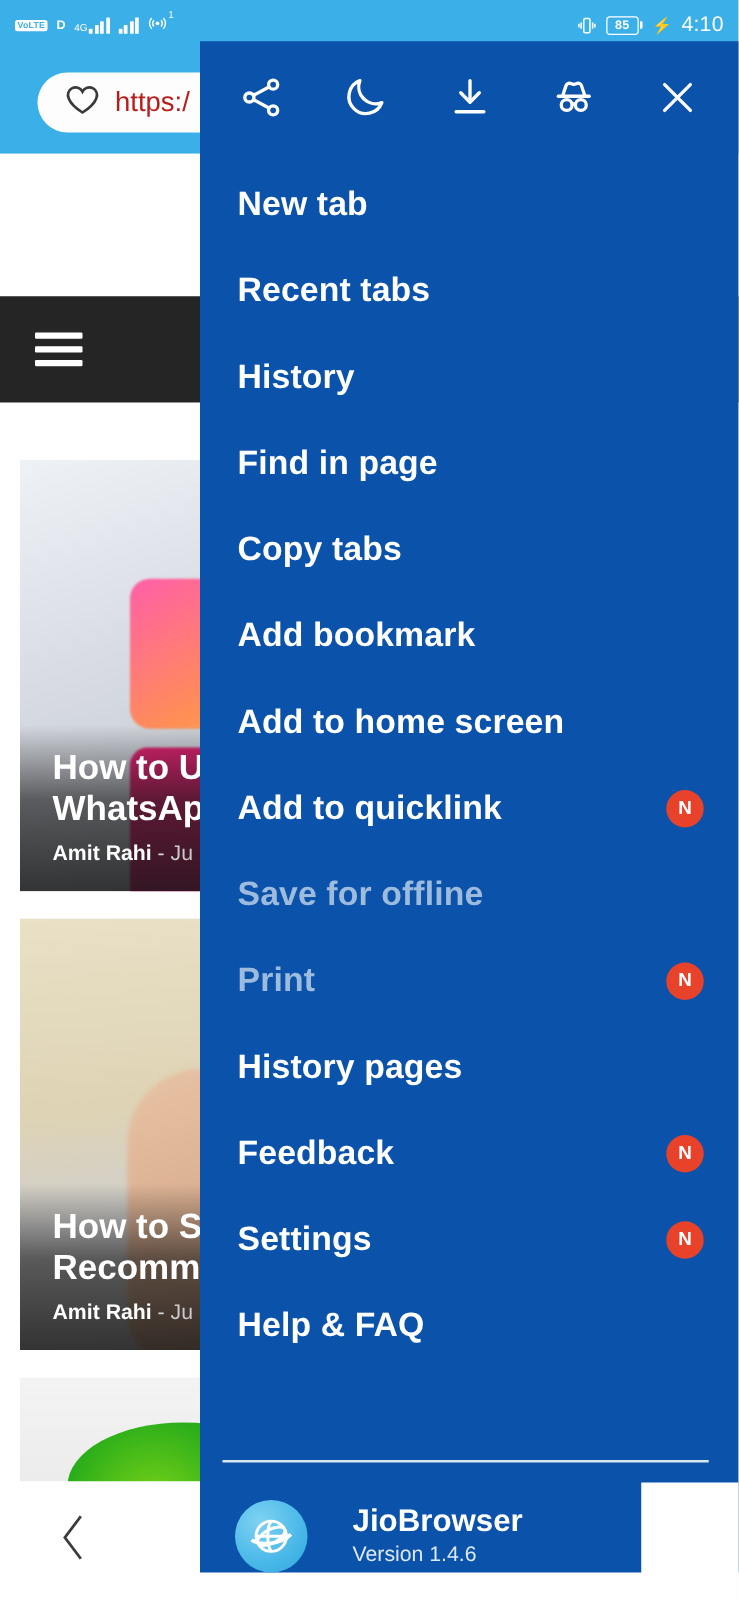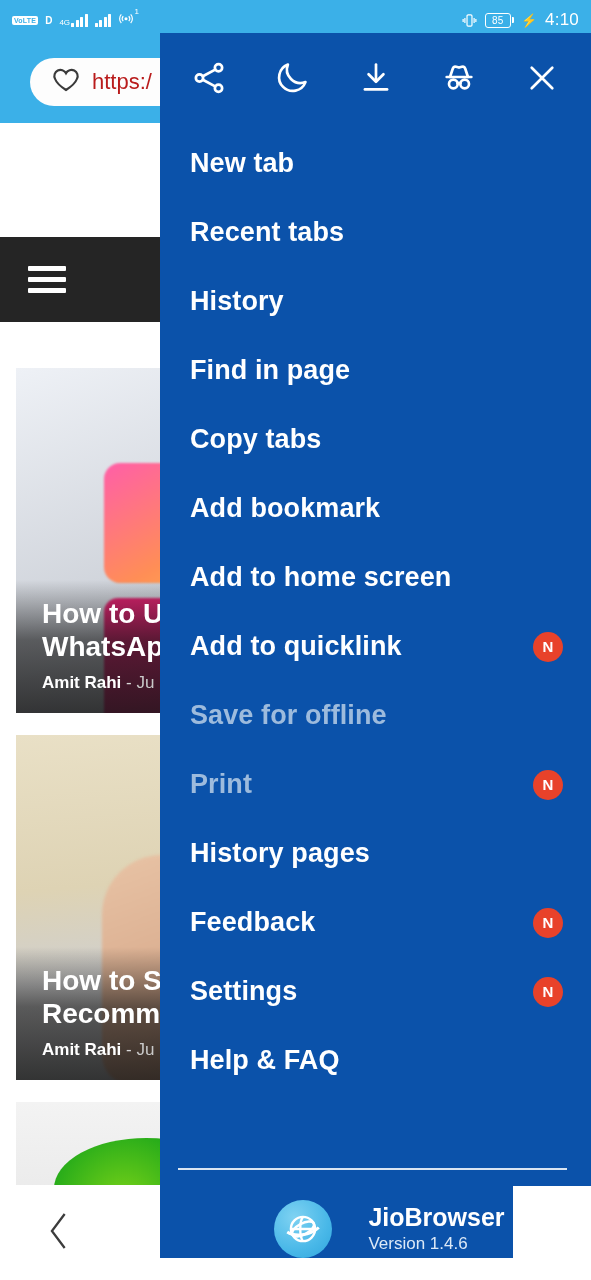--- a/index.html
+++ b/index.html
@@ -44,21 +44,21 @@
   .bars i:nth-child(3){ height: 10px; }
   .bars i:nth-child(4){ height: 13px; }
   .g4-label { font-size: 8px; font-weight: 400; margin-right: -1px; }
   .sig-group { display: flex; align-items: flex-end; gap: 2px; }
   .hotspot { position: relative; display: inline-block; }
   .hotspot sup { font-size: 8px; position: absolute; top: -3px; right: -5px; }
 
   .vib-icon, .batt-icon { display: inline-flex; align-items: center; }
   .batt-body {
     border: 1.5px solid #ffffff; border-radius: 3px;
-    padding: 0 2px; font-size: 10px; font-weight: 400;
+    padding: 0 2px; font-size: 10px; font-weight: 700;
     line-height: 13px; height: 15px; min-width: 26px;
     text-align: center;
   }
   .batt-tip { width: 2px; height: 6px; background: #ffffff; border-radius: 0 1px 1px 0; margin-left: 1px; }
   .bolt { font-size: 13px; margin-left: 1px; }
 
   
   .url-strip {
     position: absolute; top: 40px; left: 0;
     width: 591px; height: 83px;
@@ -215,21 +215,20 @@
 
   .menu-divider {
     height: 2px; background: #ffffff; opacity: .85;
     margin: 12px 24px 0 18px;
   }
   .menu-footer {
     flex: 0 0 auto;
     display: flex; align-items: center;
     padding: 30px 0 0 28px;
     gap: 36px;
-    justify-content: center;
   }
   .brand-logo {
     width: 58px; height: 58px; border-radius: 50%;
     background: radial-gradient(circle at 35% 30%, #7fd2f2 0%, #49b8e8 60%, #2fa6dd 100%);
     display: flex; align-items: center; justify-content: center;
     flex: 0 0 58px;
   }
   .brand-name { color: #ffffff; font-size: 25px; font-weight: 700; line-height: 1.1; }
   .brand-version { color: #dce9f7; font-size: 17px; margin-top: 3px; }
 

